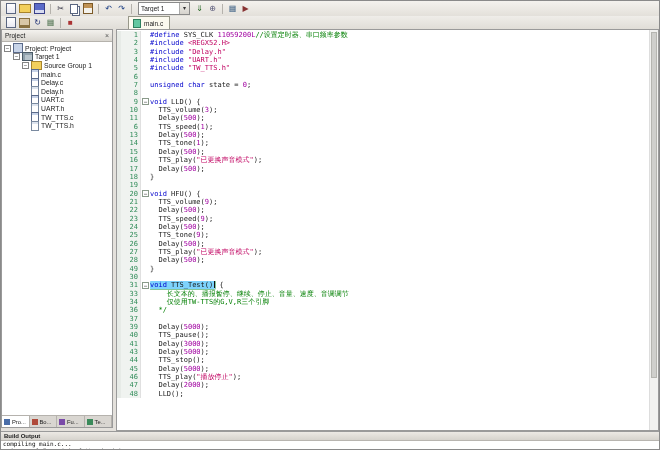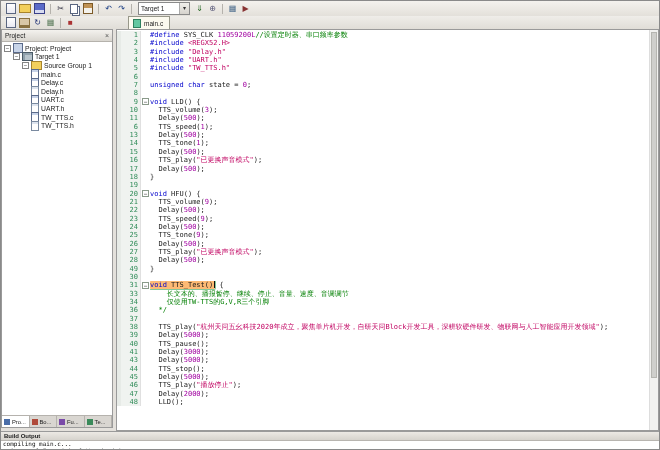--- a/index.html
+++ b/index.html
@@ -62,21 +62,21 @@
   .lmar{flex:0 0 4px;background:#e7ebe7;}
   .ln{flex:0 0 17px;text-align:right;padding-right:2px;color:#2e8b57;background:#f0f3f0;border-right:1px solid #e0e0e0;}
   .fold{flex:0 0 9px;text-align:center;}
   .fbox{display:inline-block;width:7px;height:7px;border:1px solid #8a9a8a;background:#fff;font-size:6px;
         line-height:5px;color:#333;box-sizing:border-box;vertical-align:top;margin-top:0.5px;}
   .ct{flex:1;overflow:hidden;color:#1a1a1a;}
   .kw{color:#0000cc;}
   .cm{color:#007f00;}
   .str{color:#c00060;}
   .num{color:#a000a0;}
-  .curhl{background:#fdba74;box-shadow:0 0 0 1px #86c79a;border-radius:1px;}
+  .curhl{background:#7dd3fc;box-shadow:0 0 0 1px #86c79a;border-radius:1px;}
   .caret{display:inline-block;width:1px;height:7px;background:#111;margin-left:1px;vertical-align:-1px;}
   .vscroll{position:absolute;right:0;top:0;bottom:0;width:8px;background:#f2f2f0;border-left:1px solid #ddd;}
   .vthumb{position:absolute;left:1px;right:1px;top:2px;height:86%;background:#cfcfcc;border:1px solid #b5b5b0;}
   
   .build{position:absolute;left:0;right:0;top:430px;bottom:0;background:#fff;border-top:1px solid #9a9a9a;}
   .bhead{height:8px;background:linear-gradient(#ece9e4,#d6d3cd);border-bottom:1px solid #b8b5b0;
          font-size:6px;font-weight:bold;line-height:8px;padding:0 3px;color:#222;}
   .bbody{position:absolute;left:0;right:0;top:9px;bottom:0;background:#fff;padding:0 2px;
          font-family:"DejaVu Sans Mono","Liberation Mono",monospace;font-size:6px;line-height:6.5px;color:#111;}
 </style>
@@ -205,21 +205,20 @@
         <div class="cl"><span class="lmar"></span><span class="ln">26</span><span class="fold"></span><span class="ct">  Delay(<span class="num">500</span>);</span></div>
         <div class="cl"><span class="lmar"></span><span class="ln">27</span><span class="fold"></span><span class="ct">  TTS_play(<span class="str">"已更换声音模式"</span>);</span></div>
         <div class="cl"><span class="lmar"></span><span class="ln">28</span><span class="fold"></span><span class="ct">  Delay(<span class="num">500</span>);</span></div>
         <div class="cl"><span class="lmar"></span><span class="ln">49</span><span class="fold"></span><span class="ct">}</span></div>
         <div class="cl"><span class="lmar"></span><span class="ln">30</span><span class="fold"></span><span class="ct"></span></div>
         <div class="cl"><span class="lmar"></span><span class="ln">31</span><span class="fold"><span class="fbox">−</span></span><span class="ct"><span class="curhl"><span class="kw">void</span> TTS_Test()<span class="caret"></span></span> {</span></div>
         <div class="cl"><span class="lmar"></span><span class="ln">33</span><span class="fold"></span><span class="ct"><span class="cm">    长文本的、播报暂停、继续、停止、音量、速度、音调调节</span></span></div>
         <div class="cl"><span class="lmar"></span><span class="ln">34</span><span class="fold"></span><span class="ct"><span class="cm">    仅使用TW-TTS的G,V,R三个引脚</span></span></div>
         <div class="cl"><span class="lmar"></span><span class="ln">36</span><span class="fold"></span><span class="ct"><span class="cm">  */</span></span></div>
         <div class="cl"><span class="lmar"></span><span class="ln">37</span><span class="fold"></span><span class="ct"></span></div>
-        <div class="cl"><span class="lmar"></span><span class="ln">38</span><span class="fold"></span><span class="ct">  TTS_play(<span class="str">"杭州天问五幺科技2020年成立，聚焦单片机开发，自研天问Block开发工具，深耕软硬件研发、物联网与人工智能应用开发领域"</span>);</span></div>
         <div class="cl"><span class="lmar"></span><span class="ln">39</span><span class="fold"></span><span class="ct">  Delay(<span class="num">5000</span>);</span></div>
         <div class="cl"><span class="lmar"></span><span class="ln">40</span><span class="fold"></span><span class="ct">  TTS_pause();</span></div>
         <div class="cl"><span class="lmar"></span><span class="ln">41</span><span class="fold"></span><span class="ct">  Delay(<span class="num">3000</span>);</span></div>
         <div class="cl"><span class="lmar"></span><span class="ln">43</span><span class="fold"></span><span class="ct">  Delay(<span class="num">5000</span>);</span></div>
         <div class="cl"><span class="lmar"></span><span class="ln">44</span><span class="fold"></span><span class="ct">  TTS_stop();</span></div>
         <div class="cl"><span class="lmar"></span><span class="ln">45</span><span class="fold"></span><span class="ct">  Delay(<span class="num">5000</span>);</span></div>
         <div class="cl"><span class="lmar"></span><span class="ln">46</span><span class="fold"></span><span class="ct">  TTS_play(<span class="str">"播放停止"</span>);</span></div>
         <div class="cl"><span class="lmar"></span><span class="ln">47</span><span class="fold"></span><span class="ct">  Delay(<span class="num">2000</span>);</span></div>
         <div class="cl"><span class="lmar"></span><span class="ln">48</span><span class="fold"></span><span class="ct">  LLD();</span></div>
       </div>

